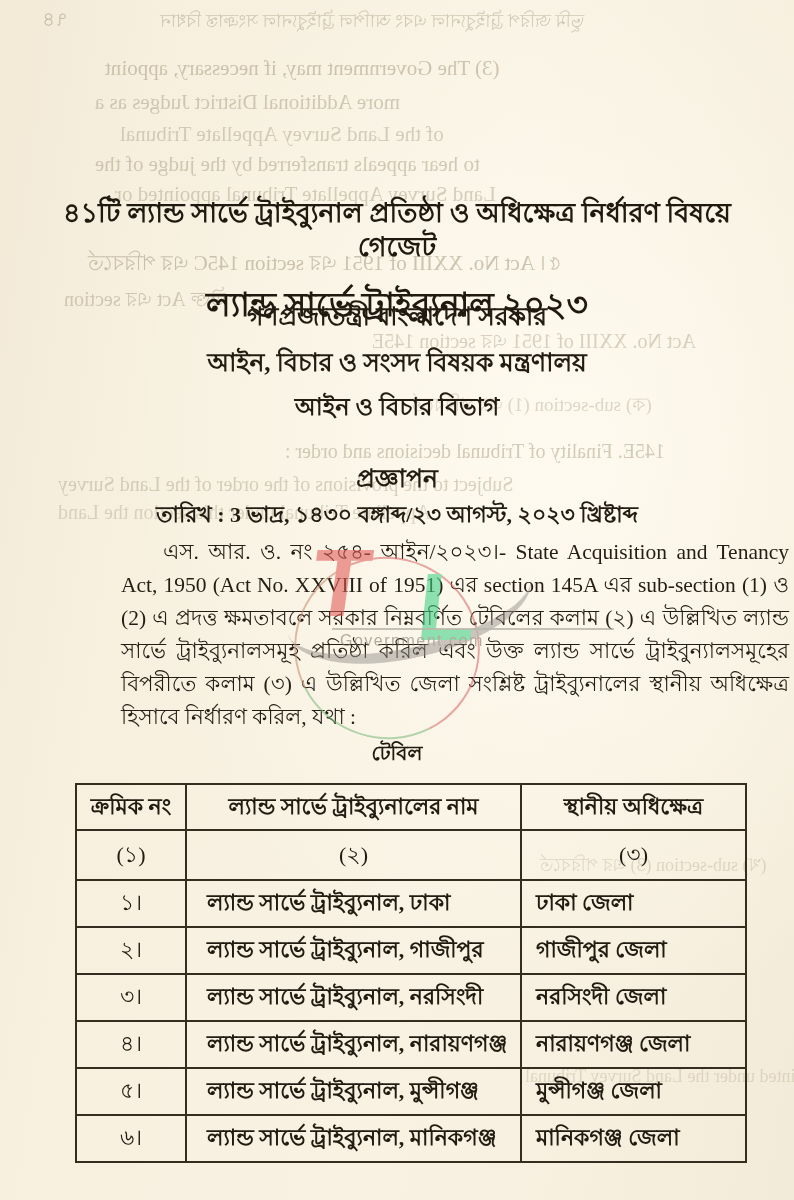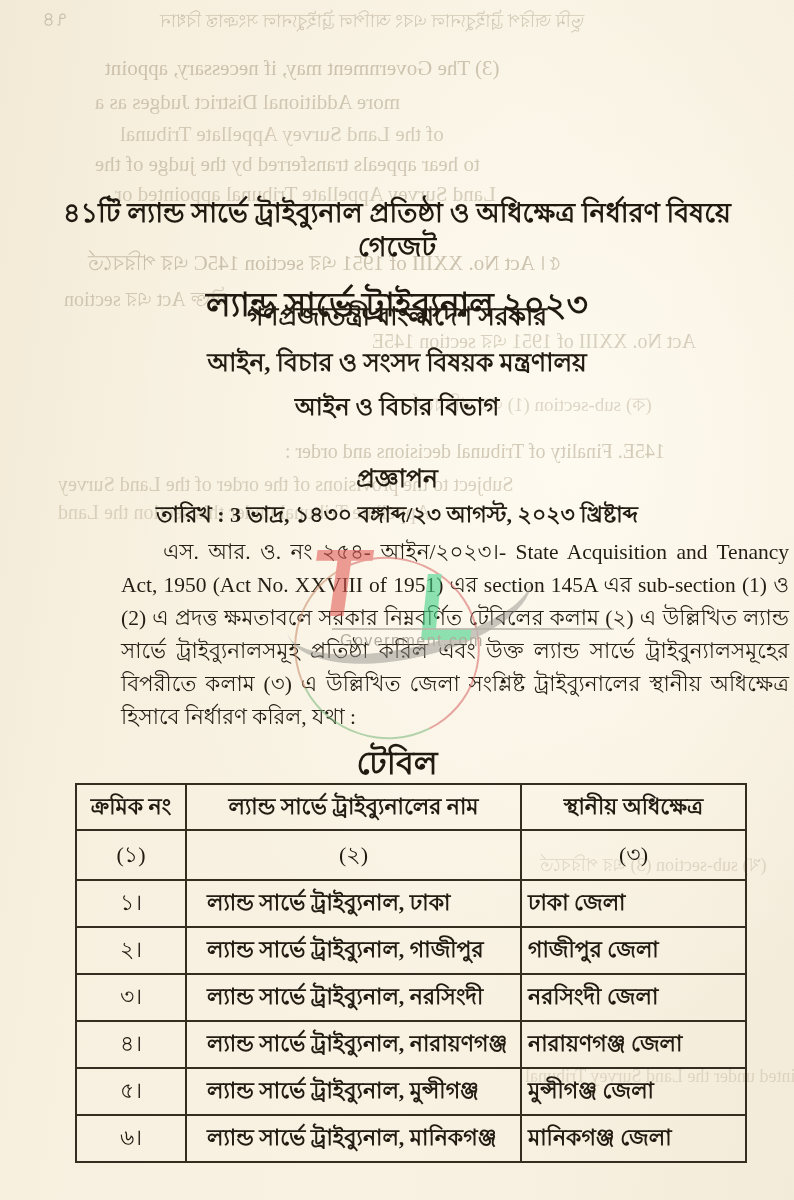--- a/index.html
+++ b/index.html
@@ -53,38 +53,38 @@
   .branch{top:426px;font-size:23px;font-weight:600;}
   .notif{top:459px;font-size:25px;font-weight:700;}
   .date-line{top:497px;font-size:22px;font-weight:600;}
   .para{
     position:absolute;left:73px;top:536px;width:668px;
     font-size:21.5px;line-height:33px;text-align:justify;
     text-indent:42px;color:#241d14;font-weight:500;margin-left:48px;
   }
   .tbl-label{
     position:absolute;left:0;top:738px;width:100%;
-    text-align:center;font-size:32px;font-weight:700;color:#201a10;
+    text-align:center;font-size:20px;font-weight:700;color:#201a10;
   }
   table.gz-table{
     position:absolute;left:75px;top:783px;width:670px;
     border-collapse:collapse;table-layout:fixed;
     font-size:22px;color:#221b11;
   }
   .gz-table th,.gz-table td{
     border:2px solid #352d20;
     padding:0 6px;vertical-align:middle;
     overflow:hidden;white-space:nowrap;
   }
   .gz-table thead tr.hdr th{height:44px;font-weight:700;text-align:center;}
   .gz-table thead tr.nums th{height:48px;font-weight:400;text-align:center;}
   .gz-table tbody td{height:45px;}
   .gz-table td.c1{text-align:center;}
   .gz-table td.c2{padding-left:20px;text-align:left;font-weight:600;margin-top:39px;}
-  .gz-table td.c3{padding-left:6px;text-align:left;font-weight:600;margin-left:41px;}
+  .gz-table td.c3{padding-left:14px;text-align:left;font-weight:600;margin-left:41px;}
 
   
   .watermark{position:absolute;left:278px;top:533px;width:360px;height:230px;z-index:5;pointer-events:none;opacity:.58;}
   .wm-circle{
     position:absolute;left:16px;top:24px;width:182px;height:178px;border-radius:50%;
     border:2.5px solid #d96b6b;
     border-bottom-color:#7fbb7f;border-left-color:#c98f6f;
     transform:rotate(18deg);
   }
   .wm-swoosh{

